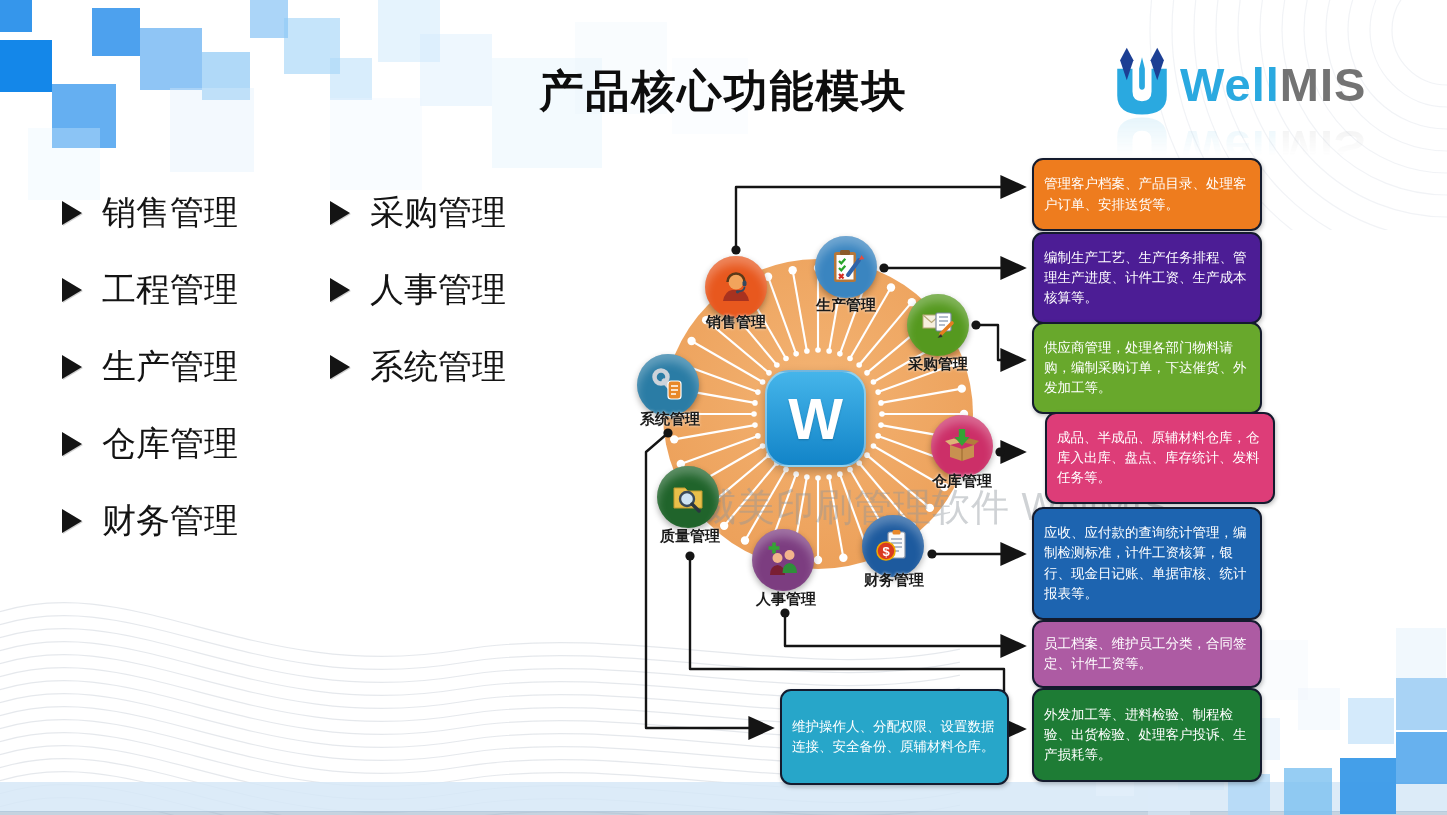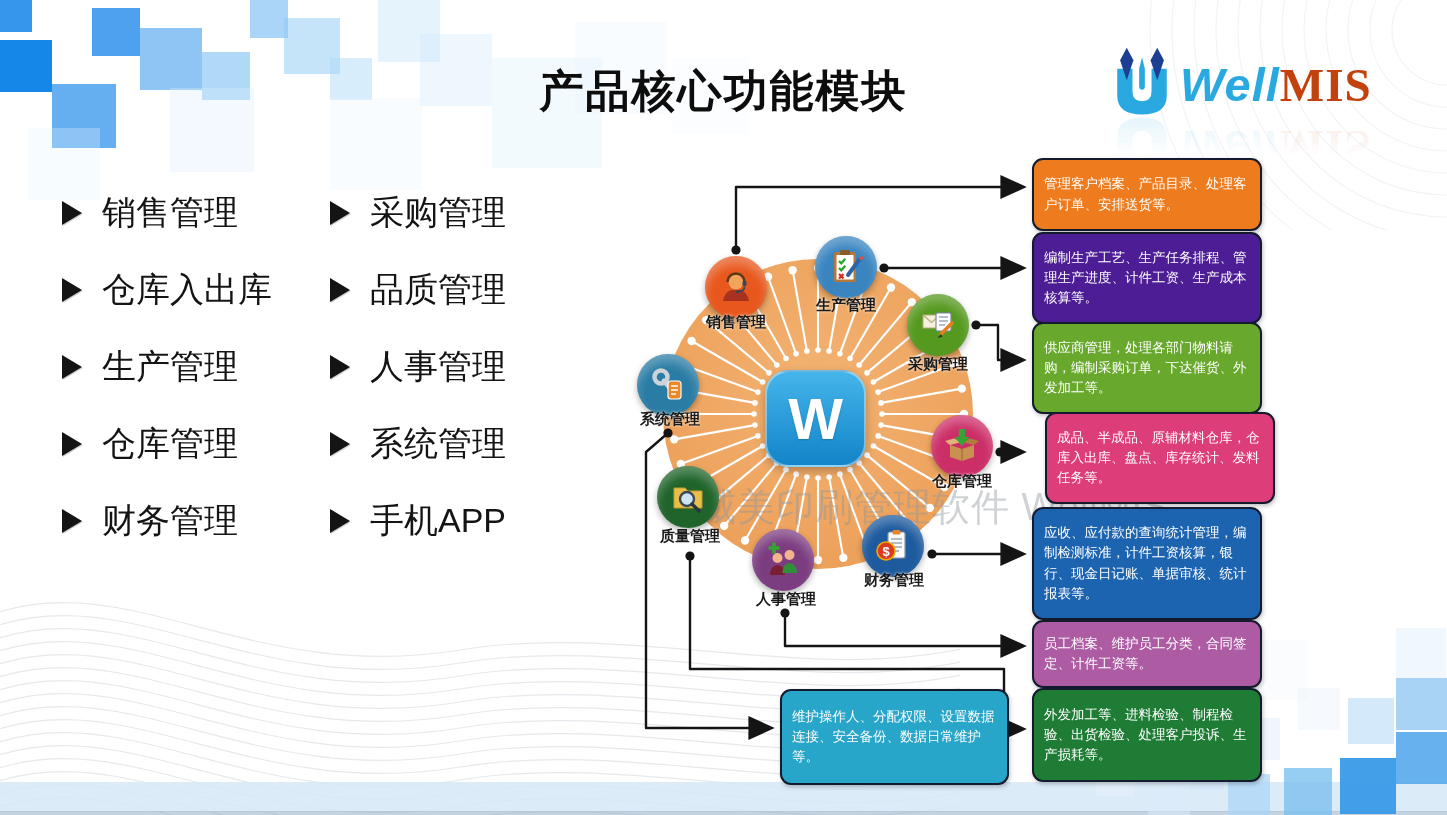--- a/index.html
+++ b/index.html
@@ -10,22 +10,22 @@
   .band{position:absolute;left:0;top:782px;width:1447px;height:30px;background:#d6e7f7;opacity:.85;z-index:0;}
   .band-edge{position:absolute;left:0;top:811px;width:1447px;height:4px;background:#9fb6cb;opacity:.6;z-index:0;}
 
   .title{position:absolute;left:0;top:62px;width:1447px;text-align:center;
          font-size:44px;font-weight:800;color:#0d0d0d;letter-spacing:2px;z-index:3;}
 
   
   .logo{position:absolute;left:1106px;top:44px;z-index:3;}
   .logo-main{display:flex;align-items:center;}
   .logo-text{font-size:47px;font-weight:800;letter-spacing:1px;margin-left:2px;white-space:nowrap;}
-  .logo-well{color:#2aa9e0;font-style:italic;}
-  .logo-mis{color:#c2410c;font-family:Liberation Serif, serif;}
+  .logo-well{color:#2aa9e0;}
+  .logo-mis{color:#737373;font-family:Liberation Sans, sans-serif;}
   .logo-reflect{transform:scaleY(-1);opacity:.18;margin-top:-16px;
      -webkit-mask-image:linear-gradient(to top,rgba(0,0,0,.8),transparent 60%);
      mask-image:linear-gradient(to top,rgba(0,0,0,.8),transparent 60%);}
 
   
   .bullet-col{position:absolute;top:174px;z-index:3;}
   .bullet-col.c1{left:62px;}
   .bullet-col.c2{left:330px;}
   .bullet-item{height:77px;display:flex;align-items:center;gap:20px;}
   .bullet-arrow{width:0;height:0;border-left:20px solid #141414;border-top:12px solid transparent;
@@ -160,21 +160,21 @@
     </div>
   </div>
 
   <div class="bullet-col c1">
     <div class="bullet-item">
         <span class="bullet-arrow"></span>
         <span class="bullet-label">销售管理</span>
       </div>
     <div class="bullet-item">
         <span class="bullet-arrow"></span>
-        <span class="bullet-label">仓库入出库</span>
+        <span class="bullet-label">工程管理</span>
       </div>
     <div class="bullet-item">
         <span class="bullet-arrow"></span>
         <span class="bullet-label">生产管理</span>
       </div>
     <div class="bullet-item">
         <span class="bullet-arrow"></span>
         <span class="bullet-label">仓库管理</span>
       </div>
     <div class="bullet-item">
@@ -182,33 +182,25 @@
         <span class="bullet-label">财务管理</span>
       </div>
   </div>
   <div class="bullet-col c2">
     <div class="bullet-item">
         <span class="bullet-arrow"></span>
         <span class="bullet-label">采购管理</span>
       </div>
     <div class="bullet-item">
         <span class="bullet-arrow"></span>
-        <span class="bullet-label">品质管理</span>
-      </div>
-    <div class="bullet-item">
-        <span class="bullet-arrow"></span>
         <span class="bullet-label">人事管理</span>
       </div>
     <div class="bullet-item">
         <span class="bullet-arrow"></span>
         <span class="bullet-label">系统管理</span>
-      </div>
-    <div class="bullet-item">
-        <span class="bullet-arrow"></span>
-        <span class="bullet-label">手机APP</span>
       </div>
   </div>
 
   <div class="big-circle">
     <svg id="rays" width="310" height="310">
         <line x1="219" y1="155" x2="301" y2="155" stroke="#ffffff" stroke-width="2.1"></line>
         <circle cx="301" cy="155" r="4.2" fill="#ffffff"></circle>
         <circle cx="219" cy="155" r="2.8" fill="#ffffff"></circle>
         <line x1="218.02769619278132" y1="166.11348337068355" x2="298.78193193978234" y2="180.35263393937183" stroke="#ffffff" stroke-width="2.1"></line>
         <circle cx="298.78193193978234" cy="180.35263393937183" r="4.2" fill="#ffffff"></circle>
@@ -456,16 +448,16 @@
   <div class="callout" style="left: 1032px; top: 507px; width: 206px; height: 97px; background-color: rgb(29, 100, 176);">
     <span>应收、应付款的查询统计管理，编制检测标准，计件工资核算，银行、现金日记账、单据审核、统计报表等。</span>
   </div>
   <div class="callout" style="left: 1032px; top: 620px; width: 206px; height: 52px; background-color: rgb(173, 91, 163);">
     <span>员工档案、维护员工分类，合同签定、计件工资等。</span>
   </div>
   <div class="callout" style="left: 1032px; top: 688px; width: 206px; height: 78px; background-color: rgb(30, 124, 53);">
     <span>外发加工等、进料检验、制程检验、出货检验、处理客户投诉、生产损耗等。</span>
   </div>
   <div class="callout" style="left: 780px; top: 689px; width: 205px; height: 80px; background-color: rgb(39, 166, 201);">
-    <span>维护操作人、分配权限、设置数据连接、安全备份、数据日常维护等。</span>
+    <span>维护操作人、分配权限、设置数据连接、安全备份、原辅材料仓库。</span>
   </div>
 
 </div>
 
 </body></html>

